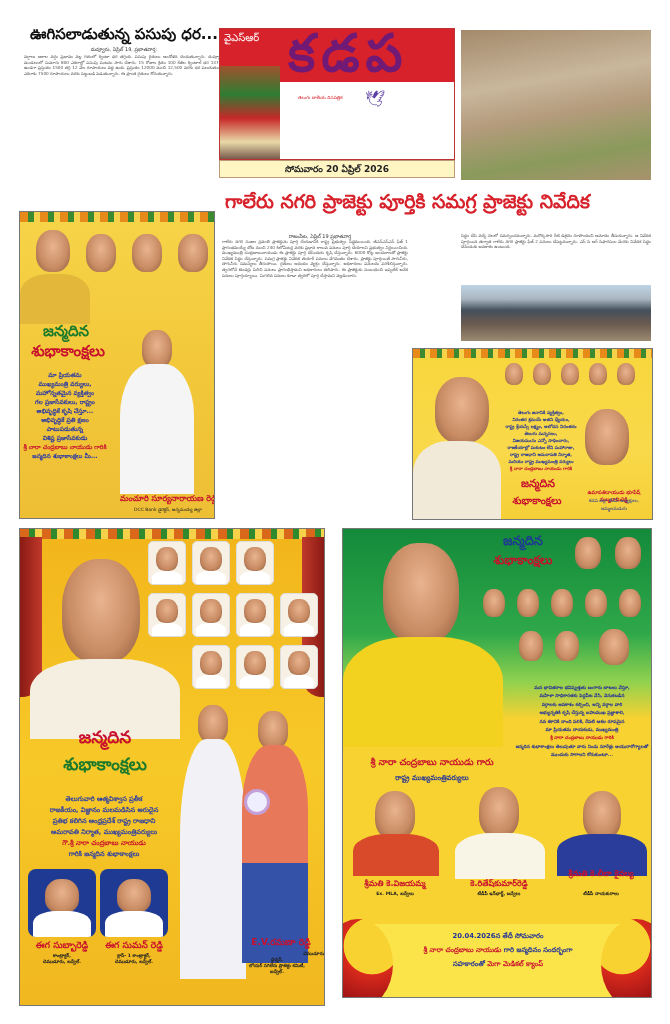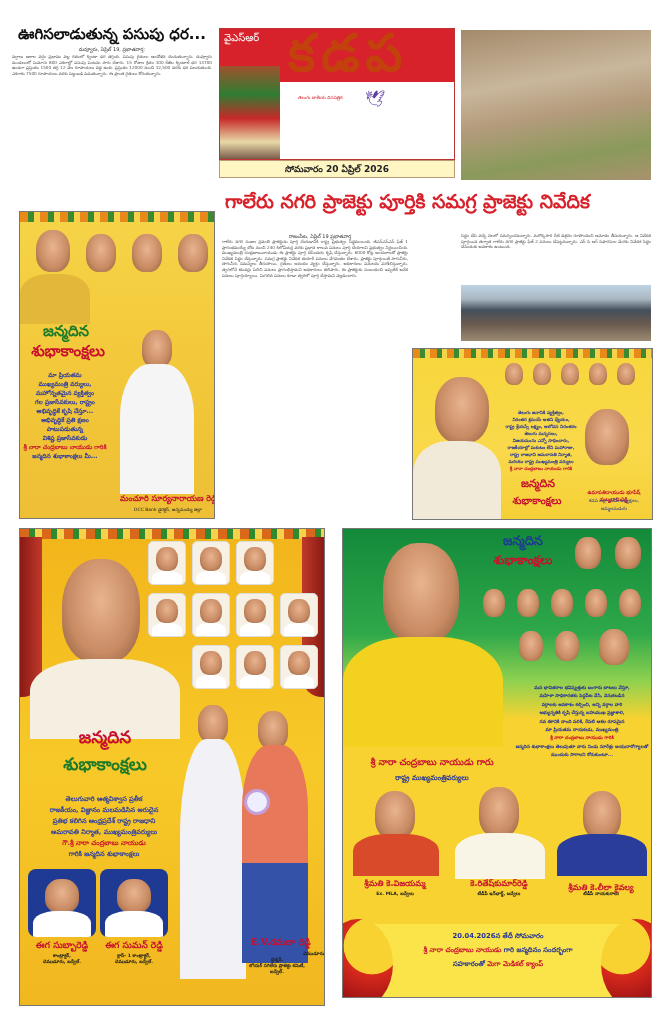--- a/index.html
+++ b/index.html
@@ -3,29 +3,29 @@
 <meta charset="utf-8">
 <style>
   * { box-sizing: border-box; margin: 0; padding: 0; }
   html, body { width: 670px; height: 1024px; background: #ffffff; overflow: hidden; }
   body { position: relative; font-family: "DejaVu Sans", sans-serif; color: #222; }
 
   .abs { position: absolute; }
   .tiny { font-size: 4.2px; line-height: 5.6px; color: #555; text-align: justify; }
 
   
-  #art1 { left: 12px; top: 24px; width: 200px; height: 185px; }
+  #art1 { left: 24px; top: 24px; width: 200px; height: 185px; }
   #art1 .hl { font-family: "DejaVu Sans", sans-serif; font-weight: bold; font-size: 15px; color: #111; text-align: center; line-height: 20px; }
   #art1 .dl { font-size: 5px; color: #333; text-align: center; margin: 2px 0 1px; }
 
   
   #mast { left: 219px; top: 28px; width: 236px; height: 132px; border: 1px solid #b33; background: #fff; overflow: hidden; }
   #mast .red { position: absolute; left: 0; top: 0; width: 236px; height: 53px; background: #d7212b; }
   #mast .brand-small { position: absolute; left: 4px; top: 3px; font-size: 10px; font-weight: normal; color: #fff; }
-  #mast .kadapa { position: absolute; left: 68px; top: -6px; font-size: 52px; font-weight: bold; color: #c2410c; letter-spacing: 6px; }
+  #mast .kadapa { position: absolute; left: 68px; top: -6px; font-size: 52px; font-weight: bold; color: #701a75; letter-spacing: 6px; }
   #mast .deity { position: absolute; left: 0; top: 37px; width: 60px; height: 95px; background: linear-gradient(180deg,#a0522d 0%,#2e7d32 30%,#c62828 55%,#e8d9a8 80%,#6d4c41 100%); }
   #mast .tagline { position: absolute; left: 78px; top: 66px; font-size: 4.5px; color: #d7212b; }
   #mast .dove { position: absolute; left: 145px; top: 60px; font-size: 16px; color: #5b3fa3; }
   #mast .vartha { position: absolute; left: 64px; top: 64px; font-size: 58px; font-weight: bold; color: #5b3fa3; line-height: 60px; }
   #datebar { left: 219px; top: 160px; width: 236px; height: 18px; background: #fff6c4; border: 1px solid #b97; text-align: center; font-size: 9px; font-weight: bold; line-height: 16px; color: #222; }
 
   #photo-dry { left: 461px; top: 30px; width: 190px; height: 150px; background: linear-gradient(170deg,#a48a6b 0%,#c9b79c 35%,#b49b7c 55%,#8a9a5b 80%,#a8926e 100%); }
 
   
   #main-hl { left: 225px; top: 190px; width: 430px; font-size: 19px; font-weight: bold; color: #d7212b; white-space: nowrap; }
@@ -291,21 +291,21 @@
   <div class="shirt" style="left:10px;top:305px;width:86px;height:42px;background:#d94a2a;"></div>
   <div class="face" style="left:136px;top:258px;width:40px;height:50px;"></div>
   <div class="shirt" style="left:112px;top:304px;width:90px;height:46px;background:#f8f4e6;"></div>
   <div class="face" style="left:240px;top:262px;width:38px;height:48px;"></div>
   <div class="shirt" style="left:214px;top:305px;width:90px;height:42px;background:#2a3d9a;"></div>
 
   <div class="pname" style="left:0;top:350px;width:104px;font-size:8px;">శ్రీమతి కె.విజయమ్మ</div>
   <div class="prole" style="left:0;top:362px;width:104px;">Ex. MLA, బద్వేలు</div>
   <div class="pname" style="left:104px;top:350px;width:104px;font-size:8px;">కె.రితేష్‌కుమార్‌రెడ్డి</div>
   <div class="prole" style="left:104px;top:362px;width:104px;">టీడీపీ ఇన్‌ఛార్జ్, బద్వేలు</div>
-  <div class="pname" style="left:206px;top:354px;width:104px;font-size:8px;">శ్రీమతి కె.లీలా కైవల్య</div>
+  <div class="pname" style="left:206px;top:340px;width:104px;font-size:8px;">శ్రీమతి కె.లీలా కైవల్య</div>
   <div class="prole" style="left:206px;top:362px;width:104px;">టీడీపీ నాయకురాలు</div>
 
   <div class="bottomband"></div>
   <div class="swirl-l"></div>
   <div class="swirl-r"></div>
   <div class="foot">
     <div>20.04.2026న తేదీ సోమవారం</div>
     <div><span class="red">శ్రీ నారా చంద్రబాబు నాయుడు</span> <span>గారి జన్మదినం సందర్భంగా</span></div>
     <div><span>సహకారంతో</span> <span class="red">మెగా మెడికల్ క్యాంప్</span></div>
   </div>

